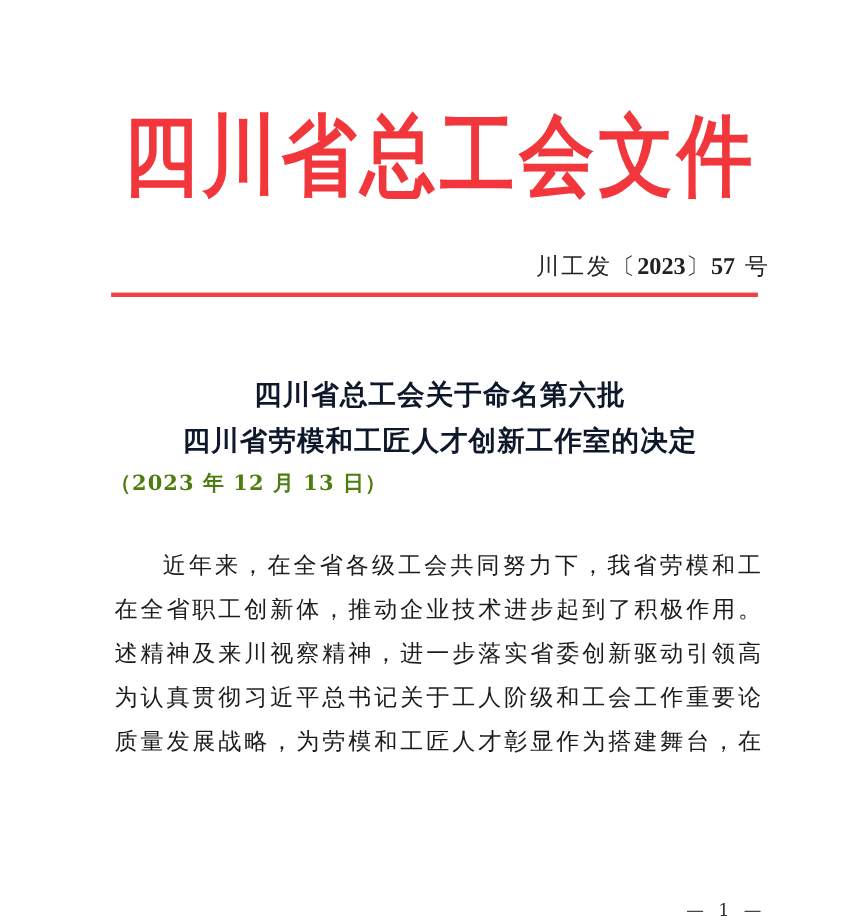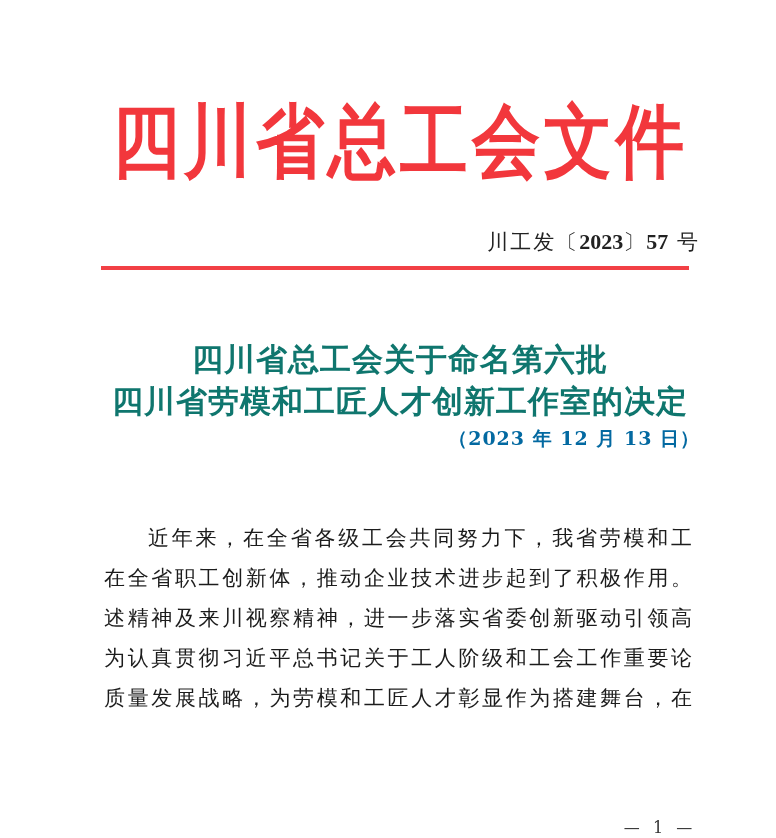--- a/index.html
+++ b/index.html
@@ -26,29 +26,29 @@
     font-size: 21px; letter-spacing: 2px; color: #222;
   }
   .docnum .num { font-family: "Liberation Serif", serif; font-weight: bold; font-size: 22px; letter-spacing: 0; }
   .redline {
     position: absolute; left: 101px; top: 266px; width: 588px; height: 4px;
     background: #f24045;
   }
   .title {
     position: absolute; left: 90px; top: 338px; width: 620px; text-align: center;
     font-family: "DejaVu Sans", "Liberation Sans", sans-serif;
-    font-weight: bold; font-size: 31px; line-height: 42px; color: #0f766e;
+    font-weight: bold; font-size: 25px; line-height: 42px; color: #0f172a;
     letter-spacing: 1px;
   }
   .date {
-    position: absolute; left: 100px; top: 426px; width: 600px; text-align: right;
-    font-size: 19px; font-weight: bold; color: #0369a1; letter-spacing: 1px;
+    position: absolute; left: 100px; top: 426px; width: 600px; text-align: left;
+    font-size: 19px; font-weight: bold; color: #4d7c0f; letter-spacing: 1px;
   }
   .body {
-    position: absolute; left: 104px; top: 518px; width: 588px;
+    position: absolute; left: 104px; top: 494px; width: 588px;
     font-family: "DejaVu Sans", "Liberation Sans", sans-serif;
     font-size: 21px; line-height: 40px; color: #1c1c1c;
   }
   .body .line { display: block; height: 40px; white-space: nowrap; text-align: justify; text-align-last: justify; }
   .body .line.indent { padding-left: 44px; }
   .pagenum {
     position: absolute; left: 620px; top: 818px; width: 80px; text-align: center;
     font-size: 16px; color: #333; letter-spacing: 4px;
   }
 </style>

